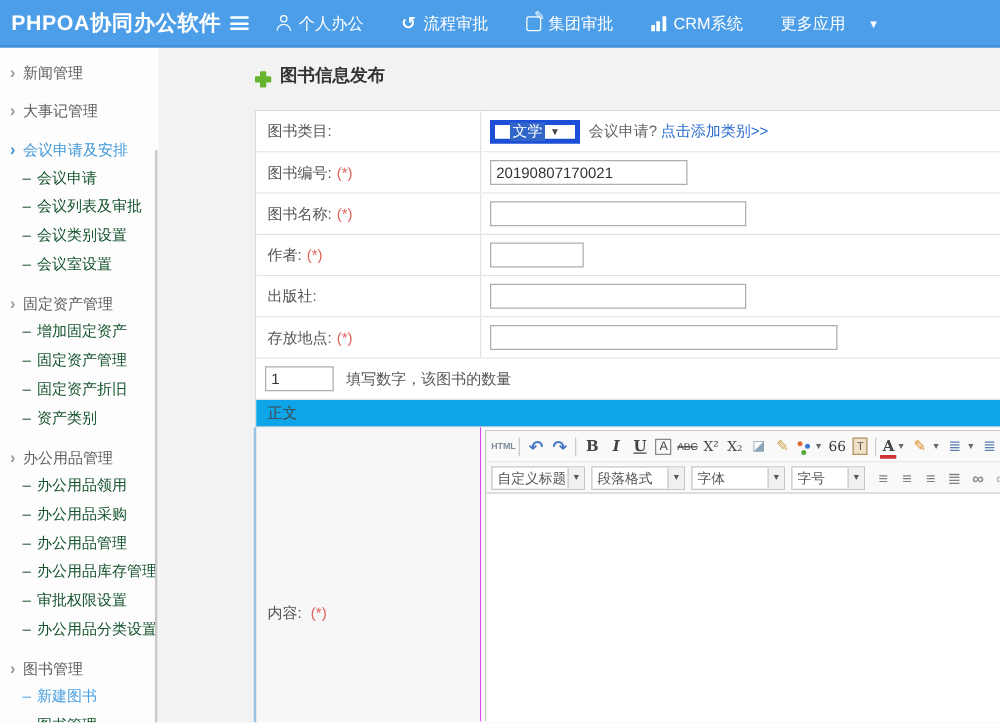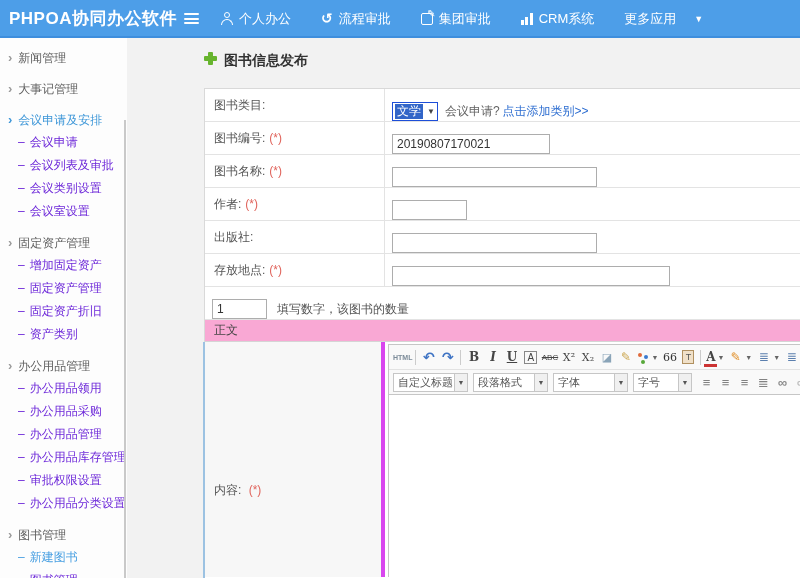--- a/index.html
+++ b/index.html
@@ -25,50 +25,50 @@
   .caret-w { font-size:9px; color:#fff; margin-left:12px; }
 
   
   .sidebar { position:absolute; left:0; top:38px; bottom:0; width:127px; background:#fdfdfd; z-index:5; padding-top:8px; overflow:hidden; }
   .grp { margin:0; }
   .grp + .grp { margin-top:8px; }
   .gitem { height:23px; line-height:23px; padding-left:8px; font-size:12px; color:#5f5f5f; cursor:pointer; white-space:nowrap; }
   .gitem .arr { color:#9a9a9a; font-size:13px; margin-right:6px; font-weight:bold; }
   .gitem.act { color:#3e97d8; }
   .gitem.act .arr { color:#3e97d8; }
-  .sitem { height:23px; line-height:23px; padding-left:18px; font-size:12px; color:#6d28d9; cursor:pointer; white-space:nowrap; }
+  .sitem { height:23px; line-height:23px; padding-left:18px; font-size:12px; color:#14532d; cursor:pointer; white-space:nowrap; }
   .sitem .dash { margin-right:5px; color:inherit; }
   .sitem.act { color:#4aa0e2; }
   .side-scroll { position:absolute; left:124px; top:120px; bottom:0; width:2px; background:#c9c9c9; z-index:6; }
 
   
   .main { position:absolute; left:127px; top:38px; right:0; bottom:0; background:#f2f2f2; overflow:hidden; }
-  .ptitle { position:absolute; left:77px; top:14px; display:flex; align-items:flex-start; gap:7px; }
+  .ptitle { position:absolute; left:77px; top:14px; display:flex; align-items:flex-end; gap:7px; }
   .plus { position:relative; width:13px; height:13px; }
   .plus::before { content:""; position:absolute; left:0; top:4px; width:13px; height:5px; background:#67b42e; border-radius:1px; }
   .plus::after { content:""; position:absolute; left:4px; top:0; width:5px; height:13px; background:#67b42e; border-radius:1px; }
   .ptitle .txt { font-size:14px; font-weight:bold; color:#333; }
 
   .ftable { position:absolute; left:77px; top:50px; right:0; bottom:0; background:#fff; border-top:1px solid #d9d9d9; border-left:1px solid #d9d9d9; }
-  .frow { display:flex; height:33px; border-bottom:1px solid #e3e3e3; background:#fff;align-items:flex-end; }
+  .frow { display:flex; height:33px; border-bottom:1px solid #e3e3e3; background:#fff; }
   .fl { width:180px; border-right:1px solid #e3e3e3; padding-left:9px; line-height:32px; font-size:12px; color:#555; white-space:nowrap; }
   .req { color:#e0645c; margin-left:4px; font-size:12px; }
   .ff { flex:1; display:flex; align-items:center; padding-left:7px; overflow:hidden; }
   .txtin { height:20px; border:1px solid #adadad; background:#fff; font-size:12px; color:#333; padding:0 4px; font-family:inherit; }
-  .selbox { display:flex; align-items:center; height:19px; border:1px solid #1d4ed8; background:#fff; padding:0 2px; cursor:pointer; }
+  .selbox { display:flex; align-items:center; height:19px; border:4px solid #1d4ed8; background:#fff; padding:0 12px; cursor:pointer; }
   .selbox .selval { background:#3265c8; color:#fff; font-size:12px; padding:0 2px; line-height:15px; }
   .selbox .selcar { font-size:8px; color:#444; margin-left:4px; }
   .hint { font-size:12px; color:#636363; margin-left:7px; white-space:nowrap; }
   .lnk { font-size:12px; color:#2b6cd0; margin-left:3px; cursor:pointer; white-space:nowrap; text-decoration:none; }
   .hint2 { font-size:12px; color:#555; margin-left:10px; white-space:nowrap; }
 
-  .secrow { height:22px; background:#f9a8d4; border-bottom:1px solid #d5d5d5; line-height:21px; padding-left:9px; font-size:12px; color:#444; }
+  .secrow { height:22px; background:#0ea5e9; border-bottom:1px solid #d5d5d5; line-height:21px; padding-left:9px; font-size:12px; color:#444; }
 
   .crow { display:flex; position:relative; height:235px; background:#fff; }
-  .crow .cl { width:180px; background:#f7f7f7; border-right:4px solid #d946ef; padding:140px 0 0 9px; font-size:12px; color:#555; white-space:nowrap; }
+  .crow .cl { width:180px; background:#f7f7f7; border-right:1px solid #d946ef; padding:140px 0 0 9px; font-size:12px; color:#555; white-space:nowrap; }
   .crow .cf { flex:1; background:#fff; position:relative; overflow:hidden; }
   .blueline { position:absolute; left:76px; top:304px; bottom:0; width:2px; background:#9cc2e2; z-index:3; }
 
   
   .editor { position:absolute; left:3px; top:2px; width:435px; border:1px solid #c6c6c6; background:#fff; }
   .tbrow { display:flex; align-items:center; height:25px; background:#f9f9f9; padding:0 4px; }
   .tbrow1 { border-bottom:1px solid #e2e2e2; }
   .tbrow2 { border-bottom:1px solid #c6c6c6; }
   .ti { min-width:19px; text-align:center; font-size:12px; color:#444; cursor:pointer; line-height:23px; white-space:nowrap; }
   .tsep { width:1px; height:15px; background:#ccc; margin:0 3px; }

